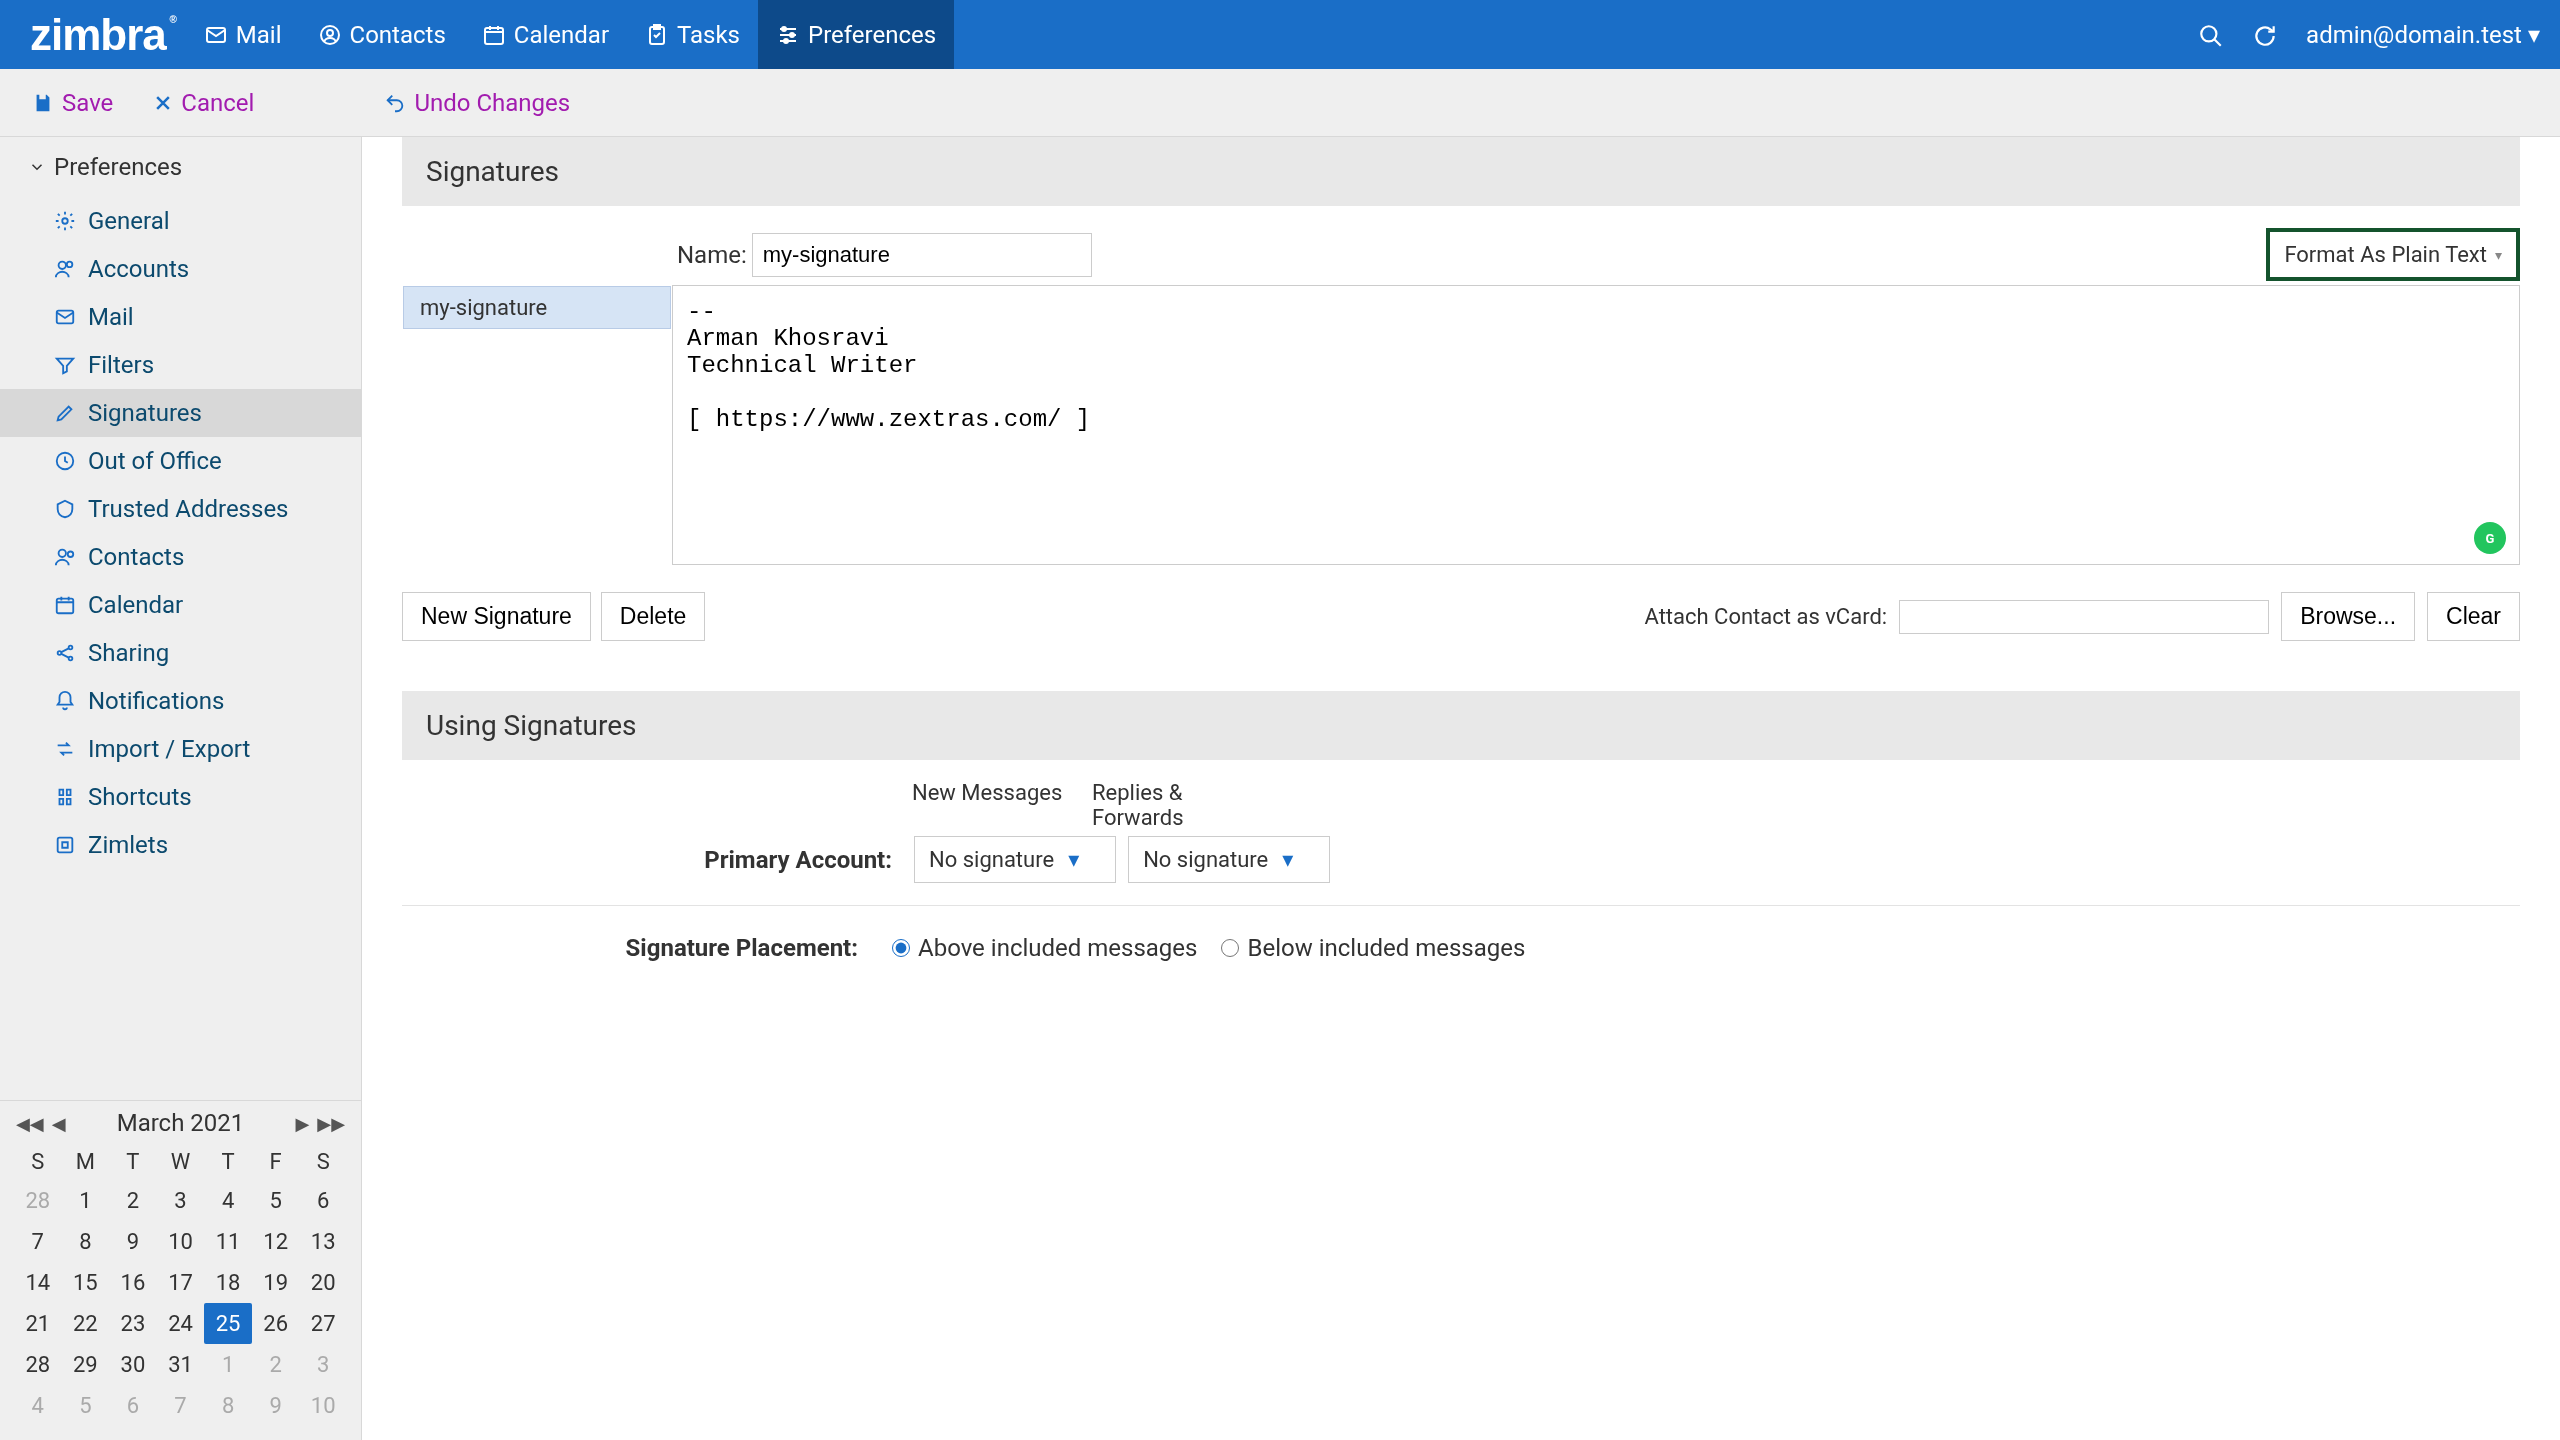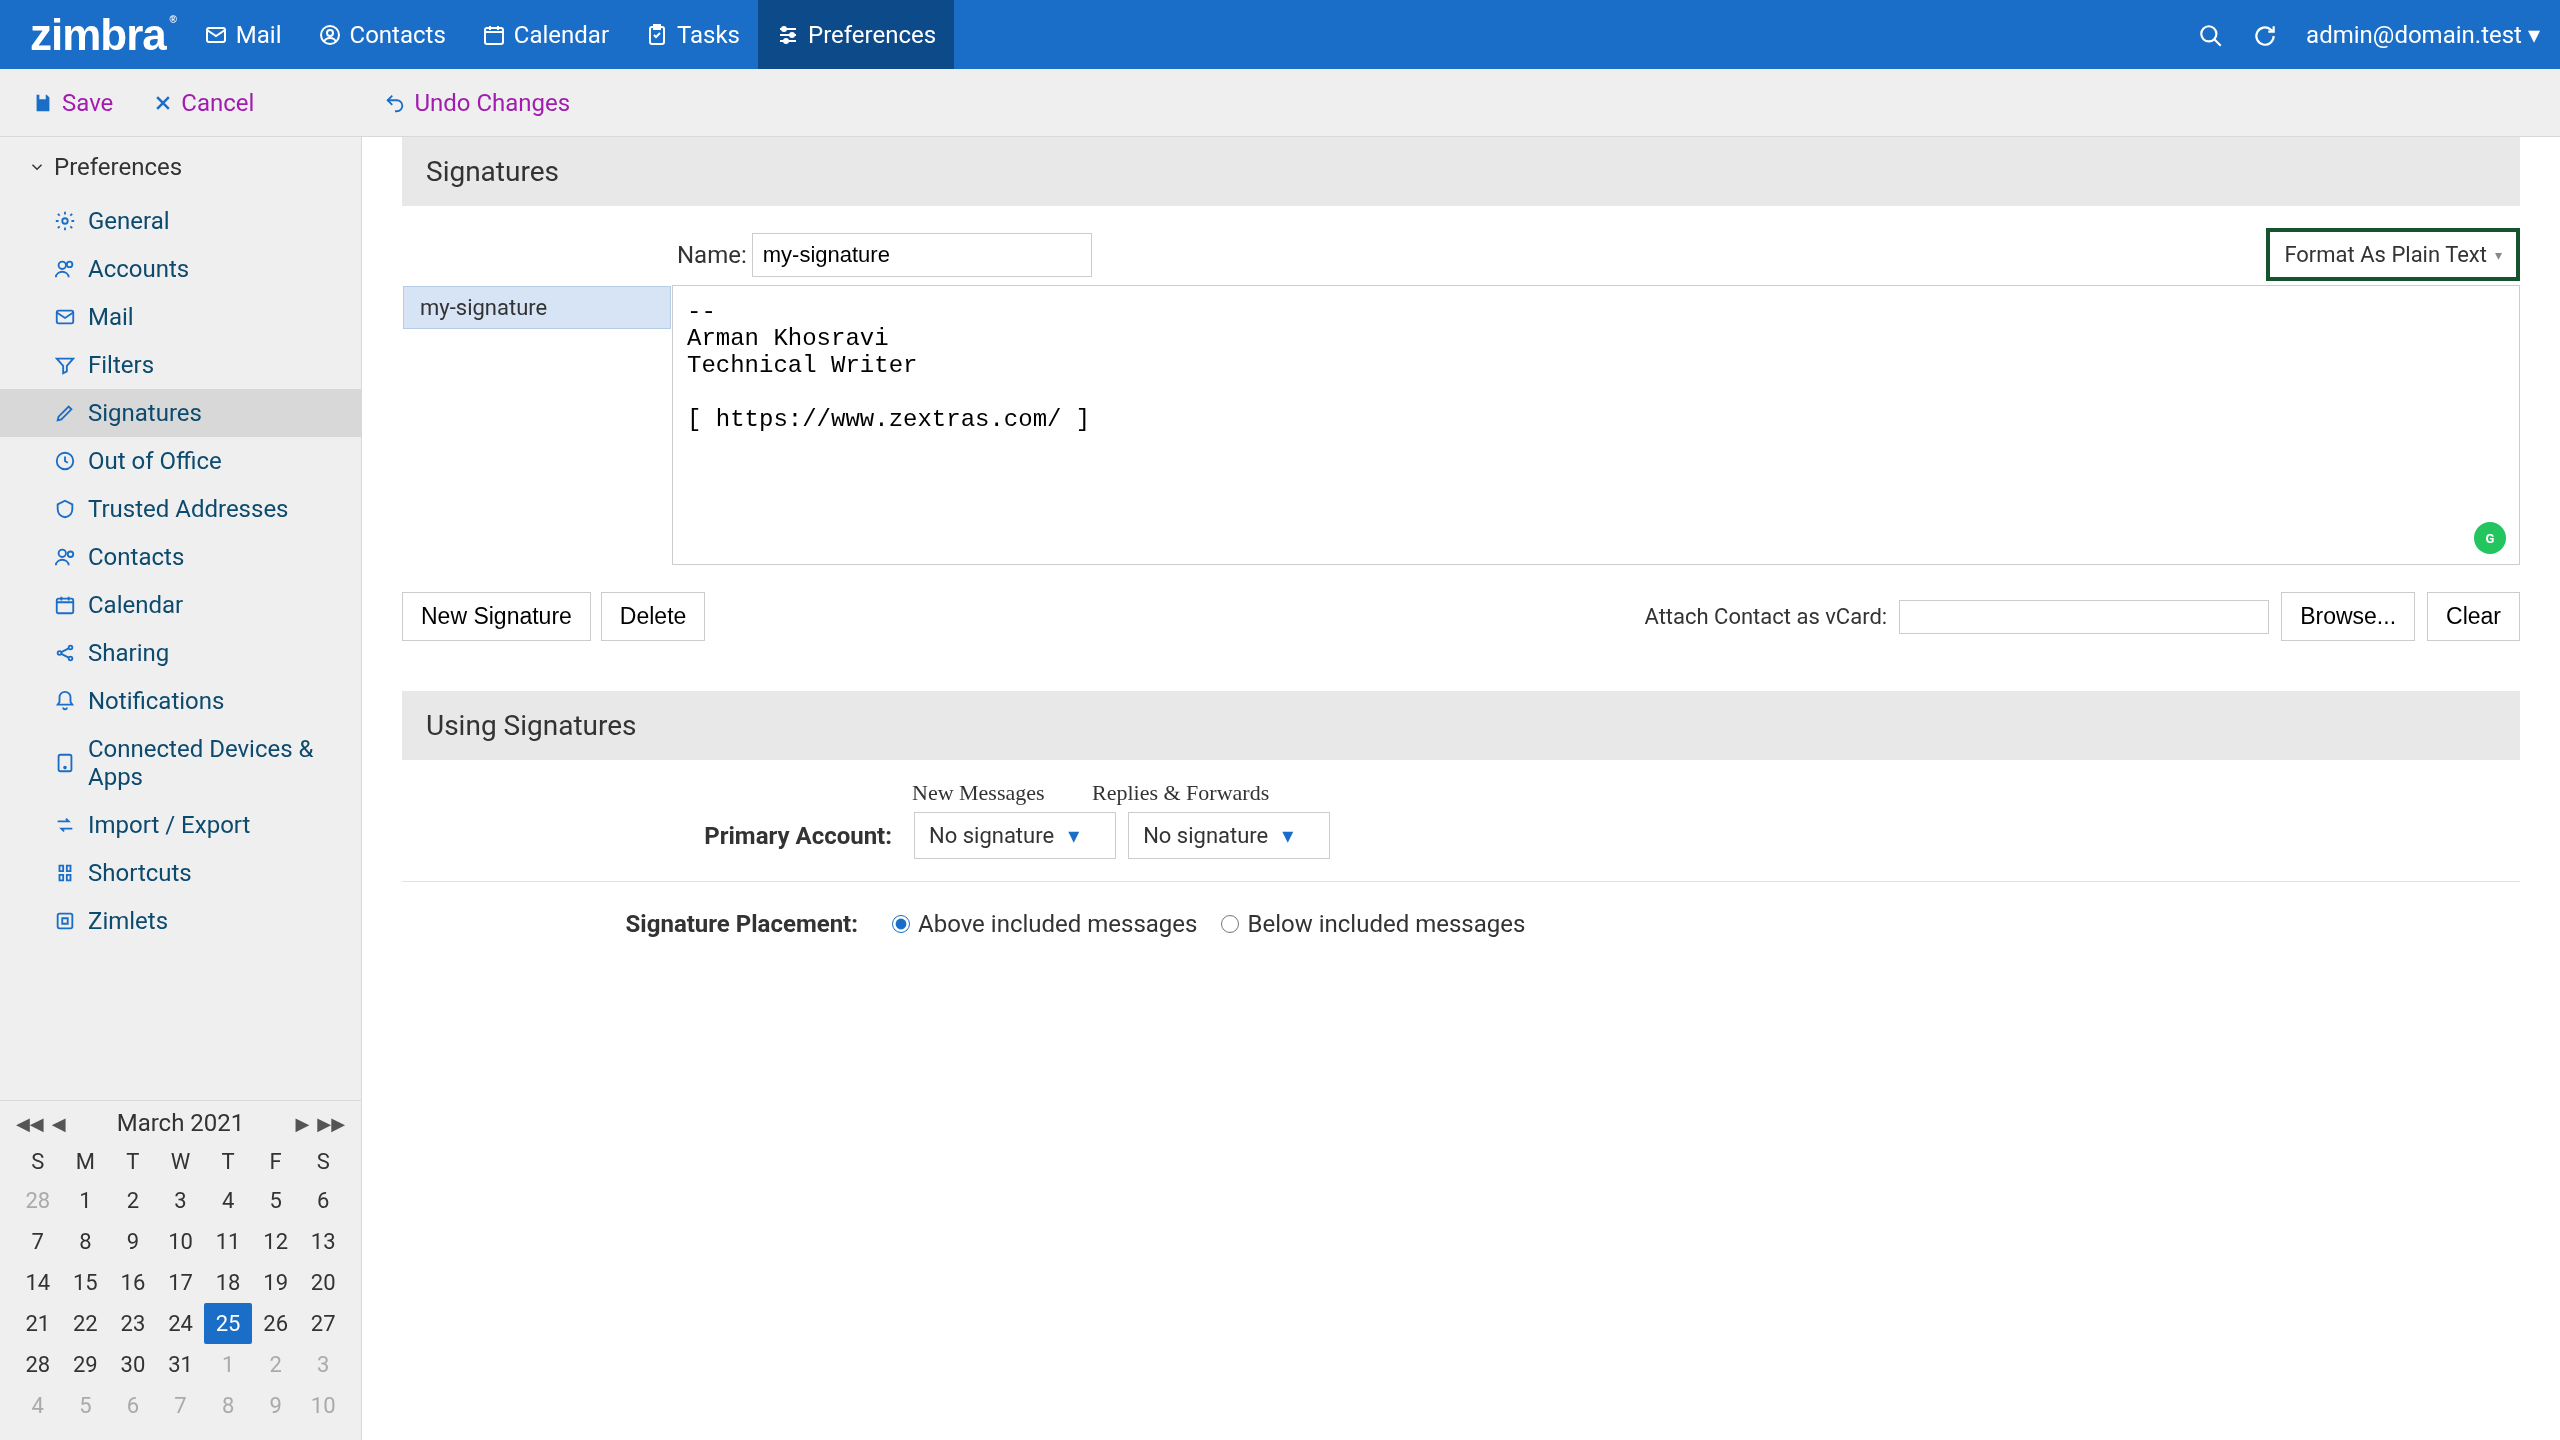--- a/index.html
+++ b/index.html
@@ -279,29 +279,20 @@
           </span>
           <span>Sharing</span>
         </div>
         <div class="sb-item">
           <span class="picon">
             <svg viewBox="0 0 24 24" width="22" height="22" fill="none" stroke="#1a6ec7" stroke-width="2">
               <path d="M6 8a6 6 0 1 1 12 0v5l2 3H4l2-3zM10 19a2 2 0 0 0 4 0"></path>
             </svg>
           </span>
           <span>Notifications</span>
-        </div>
-        <div class="sb-item">
-          <span class="picon">
-            <svg viewBox="0 0 24 24" width="22" height="22" fill="none" stroke="#1a6ec7" stroke-width="2">
-              <rect x="5" y="3" width="14" height="18" rx="2"></rect>
-              <circle cx="12" cy="17" r="1"></circle>
-            </svg>
-          </span>
-          <span>Connected Devices &amp; Apps</span>
         </div>
         <div class="sb-item">
           <span class="picon">
             <svg viewBox="0 0 24 24" width="22" height="22" fill="none" stroke="#1a6ec7" stroke-width="2">
               <path d="M4 8h12l-3-3M20 16H8l3 3"></path>
             </svg>
           </span>
           <span>Import / Export</span>
         </div>
         <div class="sb-item">
@@ -424,21 +415,21 @@
         <span>Attach Contact as vCard:</span>
         <input type="text" style="">
         <button class="btn">Browse...</button>
         <button class="btn">Clear</button>
       </div>
     </div>
 
     <div class="using-sec">
       <div class="section-header">Using Signatures</div>
       <div class="using-grid">
-        <div style="display:flex; margin-top:0; margin-left:100px;font-family:Liberation Serif, serif;">
+        <div style="display:flex; margin-top:0; margin-left:100px;">
           <div style="width:410px;"></div>
           <div style="width:180px; font-size:22px;">New Messages</div>
           <div style="width:180px; font-size:22px;">Replies &amp; Forwards</div>
         </div>
         <div class="using-row" style="margin-top:6px;">
           <div class="rl">Primary Account:</div>
           <div class="select">
             <span>No signature</span>
             <span class="chev">▾</span>
           </div>

